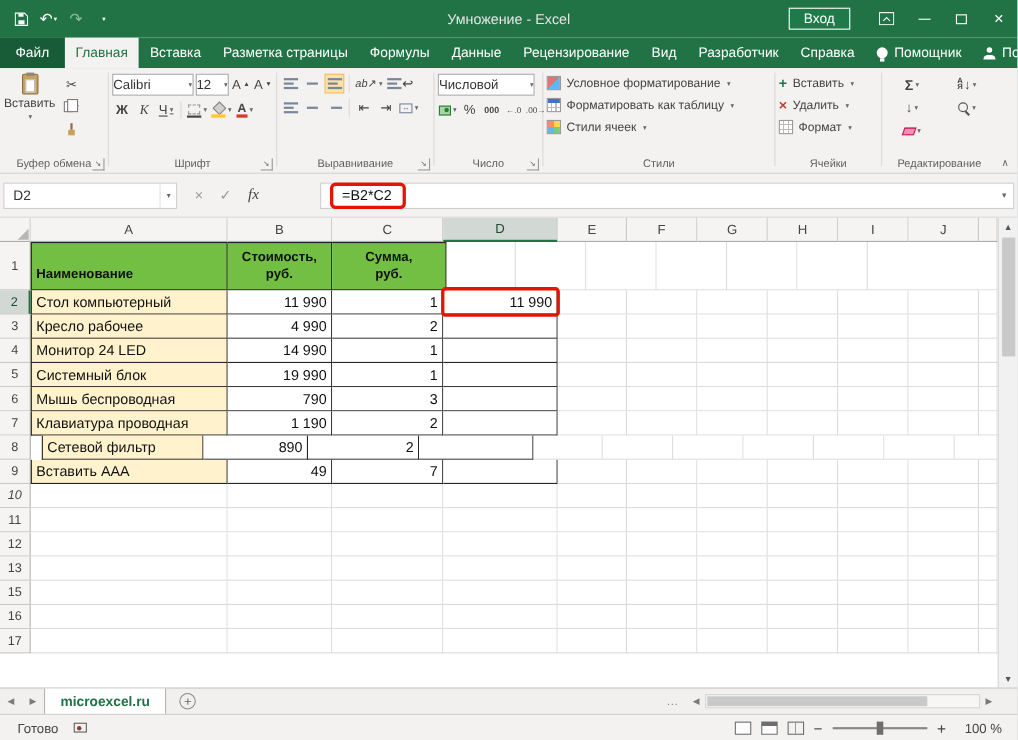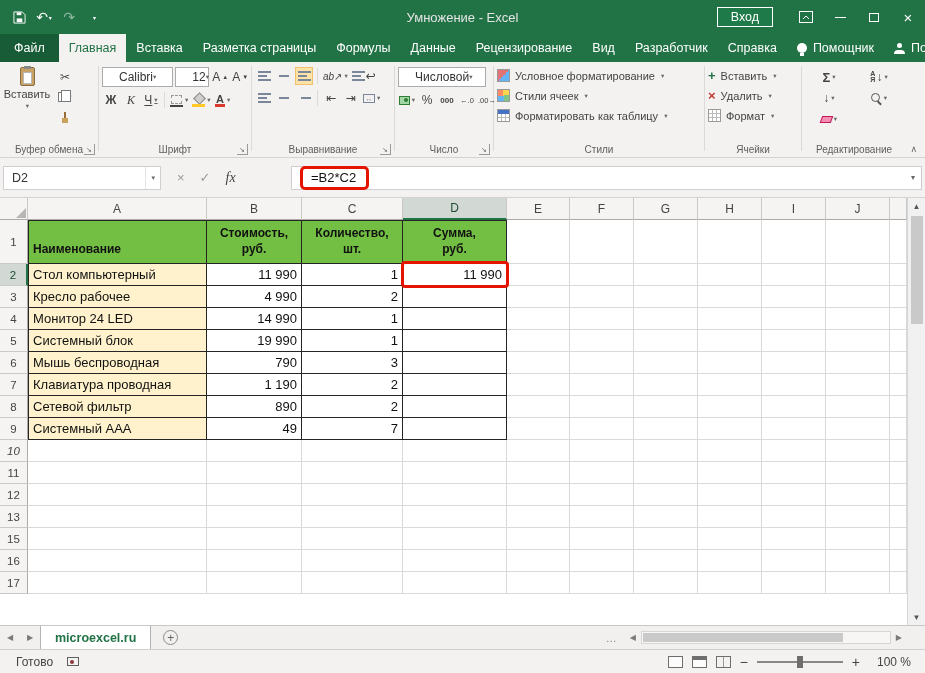--- a/index.html
+++ b/index.html
@@ -39,21 +39,21 @@
   .gsep{width:1px;background:#DCDAD8;margin:4px 0 6px;flex-shrink:0;}
   .glabel{position:absolute;left:0;right:0;bottom:2px;text-align:center;font-size:10px;color:#605E5C;white-space:nowrap;}
   .launcher{position:absolute;right:3px;bottom:2px;width:11px;height:11px;font-size:7px;line-height:11px;text-align:center;color:#666;border-right:1px solid #999;border-bottom:1px solid #999;}
   .gbody{display:flex;}
   .gbody.col{flex-direction:column;padding-top:3px;}
   .frow{display:flex;align-items:center;gap:2px;margin-bottom:4px;}
   .sbtn{display:inline-flex;align-items:center;justify-content:center;min-width:18px;height:18px;font-size:12px;color:#444;border:1px solid transparent;gap:1px;}
   .sbtn.pressed{background:#FBE2A7;border:1px solid #F2C06B;}
   .dd{font-size:6.5px;color:#666;margin-left:1px;}
   .vr{width:1px;height:16px;background:#DCDAD8;margin:0 2px;}
-  .combo{background:#fff;border:1px solid #ABABAB;height:20px;display:flex;align-items:center;padding:0 16px;font-size:12px;color:#333;}
+  .combo{background:#fff;border:1px solid #ABABAB;height:20px;display:flex;align-items:center;padding:0 0;font-size:12px;color:#333;}
   .combo .dd{margin-left:auto;}
 
   .paste{display:flex;flex-direction:column;align-items:center;width:48px;padding-top:3px;gap:2px;}
   .plabel{font-size:11px;color:#444;}
   .ic-clipboard{width:15px;height:19px;background:#C8A165;border:1px solid #8B6F42;border-radius:2px;position:relative;}
   .clip-page{position:absolute;left:2px;top:4px;width:9px;height:12px;background:#fff;border:1px solid #B9B7B5;}
   .clip-top{position:absolute;left:3px;top:-2px;width:7px;height:3px;background:#8A8886;}
   .smallcol{display:flex;flex-direction:column;gap:2px;margin-left:5px;padding-top:4px;}
   .ic-copy{display:inline-block;width:8px;height:10px;border:1px solid #7a7a7a;background:#fff;position:relative;}
   .ic-copy::after{content:'';position:absolute;left:2px;top:-3px;width:8px;height:10px;border:1px solid #7a7a7a;background:#fff;}
@@ -391,27 +391,27 @@
     <div class="gsep"></div>
 
     <div class="rgroup" style="width:210px">
       <div class="gbody col stylecol">
         <div class="stylerow">
             <i class="ic-cf"></i>
             <span>Условное форматирование</span>
             <span class="dd">▾</span>
           </div>
         <div class="stylerow">
+            <i class="ic-fat"></i>
+            <span>Форматировать как таблицу</span>
+            <span class="dd">▾</span>
+          </div>
+        <div class="stylerow">
             <i class="ic-cs"></i>
             <span>Стили ячеек</span>
-            <span class="dd">▾</span>
-          </div>
-        <div class="stylerow">
-            <i class="ic-fat"></i>
-            <span>Форматировать как таблицу</span>
             <span class="dd">▾</span>
           </div>
       </div>
       <span class="glabel">Стили</span>
     </div>
     <div class="gsep"></div>
 
     <div class="rgroup" style="width:96px">
       <div class="gbody col stylecol">
         <div class="stylerow">
@@ -494,22 +494,20 @@
           <div class="ch" style="width: 64px;">H</div>
           <div class="ch" style="width: 64px;">I</div>
           <div class="ch" style="width: 64px;">J</div>
           <div class="ch" style="flex: 1 1 0%;"></div>
         </div>
         <div class="grow" style="height: 44px;">
           <div class="rh" style="width: 28px;">1</div>
           <div class="cell tb tb-l tb-t thead thead-name" style="width: 179px;">Наименование</div>
           <div class="cell tb tb-t thead" style="width: 95px;">Стоимость,
 руб.</div>
-          <div class="cell tb tb-t thead" style="width: 101px;">Количество,
-шт.</div>
           <div class="cell tb tb-t thead" style="width: 104px;">Сумма,
 руб.</div>
           <div class="cell" style="width: 63px;"></div>
           <div class="cell" style="width: 64px;"></div>
           <div class="cell" style="width: 64px;"></div>
           <div class="cell" style="width: 64px;"></div>
           <div class="cell" style="width: 64px;"></div>
           <div class="cell" style="width: 64px;"></div>
           <div class="cell" style="flex: 1 1 0%;"></div>
         </div>
@@ -592,35 +590,35 @@
           <div class="cell" style="width: 63px;"></div>
           <div class="cell" style="width: 64px;"></div>
           <div class="cell" style="width: 64px;"></div>
           <div class="cell" style="width: 64px;"></div>
           <div class="cell" style="width: 64px;"></div>
           <div class="cell" style="width: 64px;"></div>
           <div class="cell" style="flex: 1 1 0%;"></div>
         </div>
         <div class="grow" style="height: 22px;">
           <div class="rh" style="width: 28px;">8</div>
-          <div class="cell tb tb-l cname" style="width: 179px;">Сетевой фильтр</div>
+          <div class="cell tb tb-l cname" style="width: 147px; margin-left: 10px;">Сетевой фильтр</div>
           <div class="cell tb cnum" style="width: 95px;">890</div>
           <div class="cell tb cnum" style="width: 101px;">2</div>
           <div class="cell tb cnum" style="width: 104px;"></div>
           <div class="cell" style="width: 63px;"></div>
           <div class="cell" style="width: 64px;"></div>
           <div class="cell" style="width: 64px;"></div>
           <div class="cell" style="width: 64px;"></div>
           <div class="cell" style="width: 64px;"></div>
           <div class="cell" style="width: 64px;"></div>
           <div class="cell" style="flex: 1 1 0%;"></div>
         </div>
         <div class="grow" style="height: 22px;">
           <div class="rh" style="width: 28px;">9</div>
-          <div class="cell tb tb-l cname" style="width: 179px;">Системный AAA</div>
+          <div class="cell tb tb-l cname" style="width: 179px;">Вставить AAA</div>
           <div class="cell tb cnum" style="width: 95px;">49</div>
           <div class="cell tb cnum" style="width: 101px;">7</div>
           <div class="cell tb cnum" style="width: 104px;"></div>
           <div class="cell" style="width: 63px;"></div>
           <div class="cell" style="width: 64px;"></div>
           <div class="cell" style="width: 64px;"></div>
           <div class="cell" style="width: 64px;"></div>
           <div class="cell" style="width: 64px;"></div>
           <div class="cell" style="width: 64px;"></div>
           <div class="cell" style="flex: 1 1 0%;"></div>

